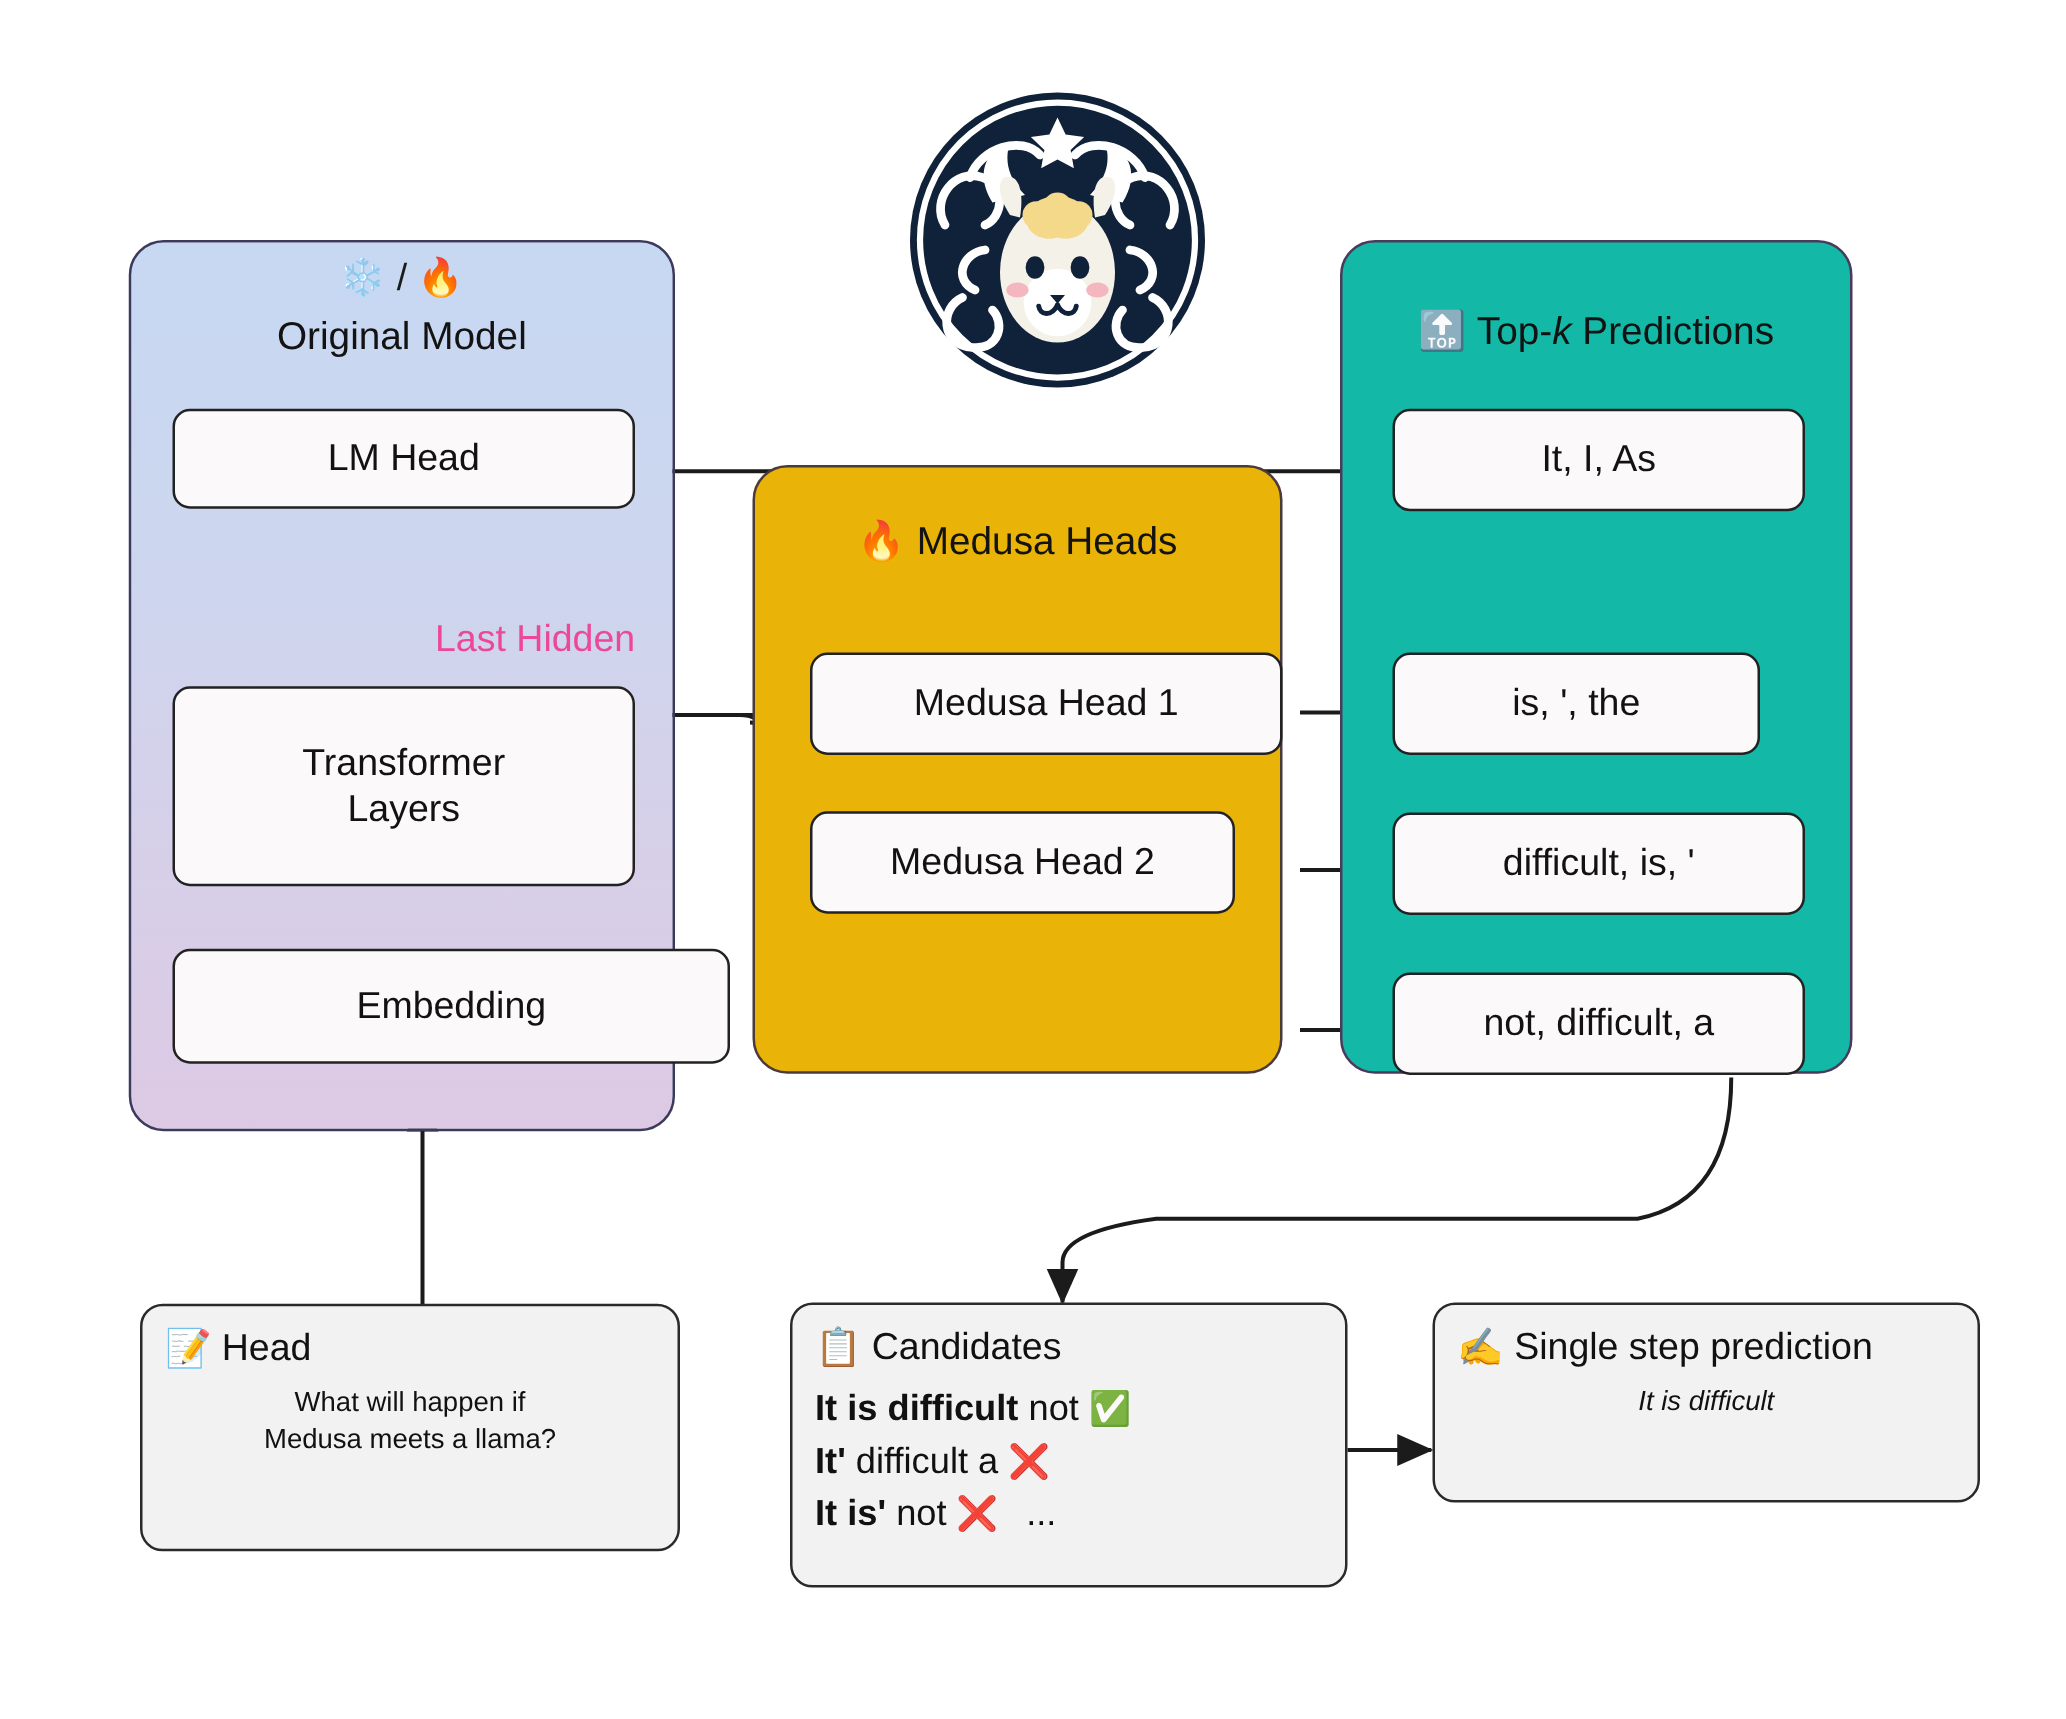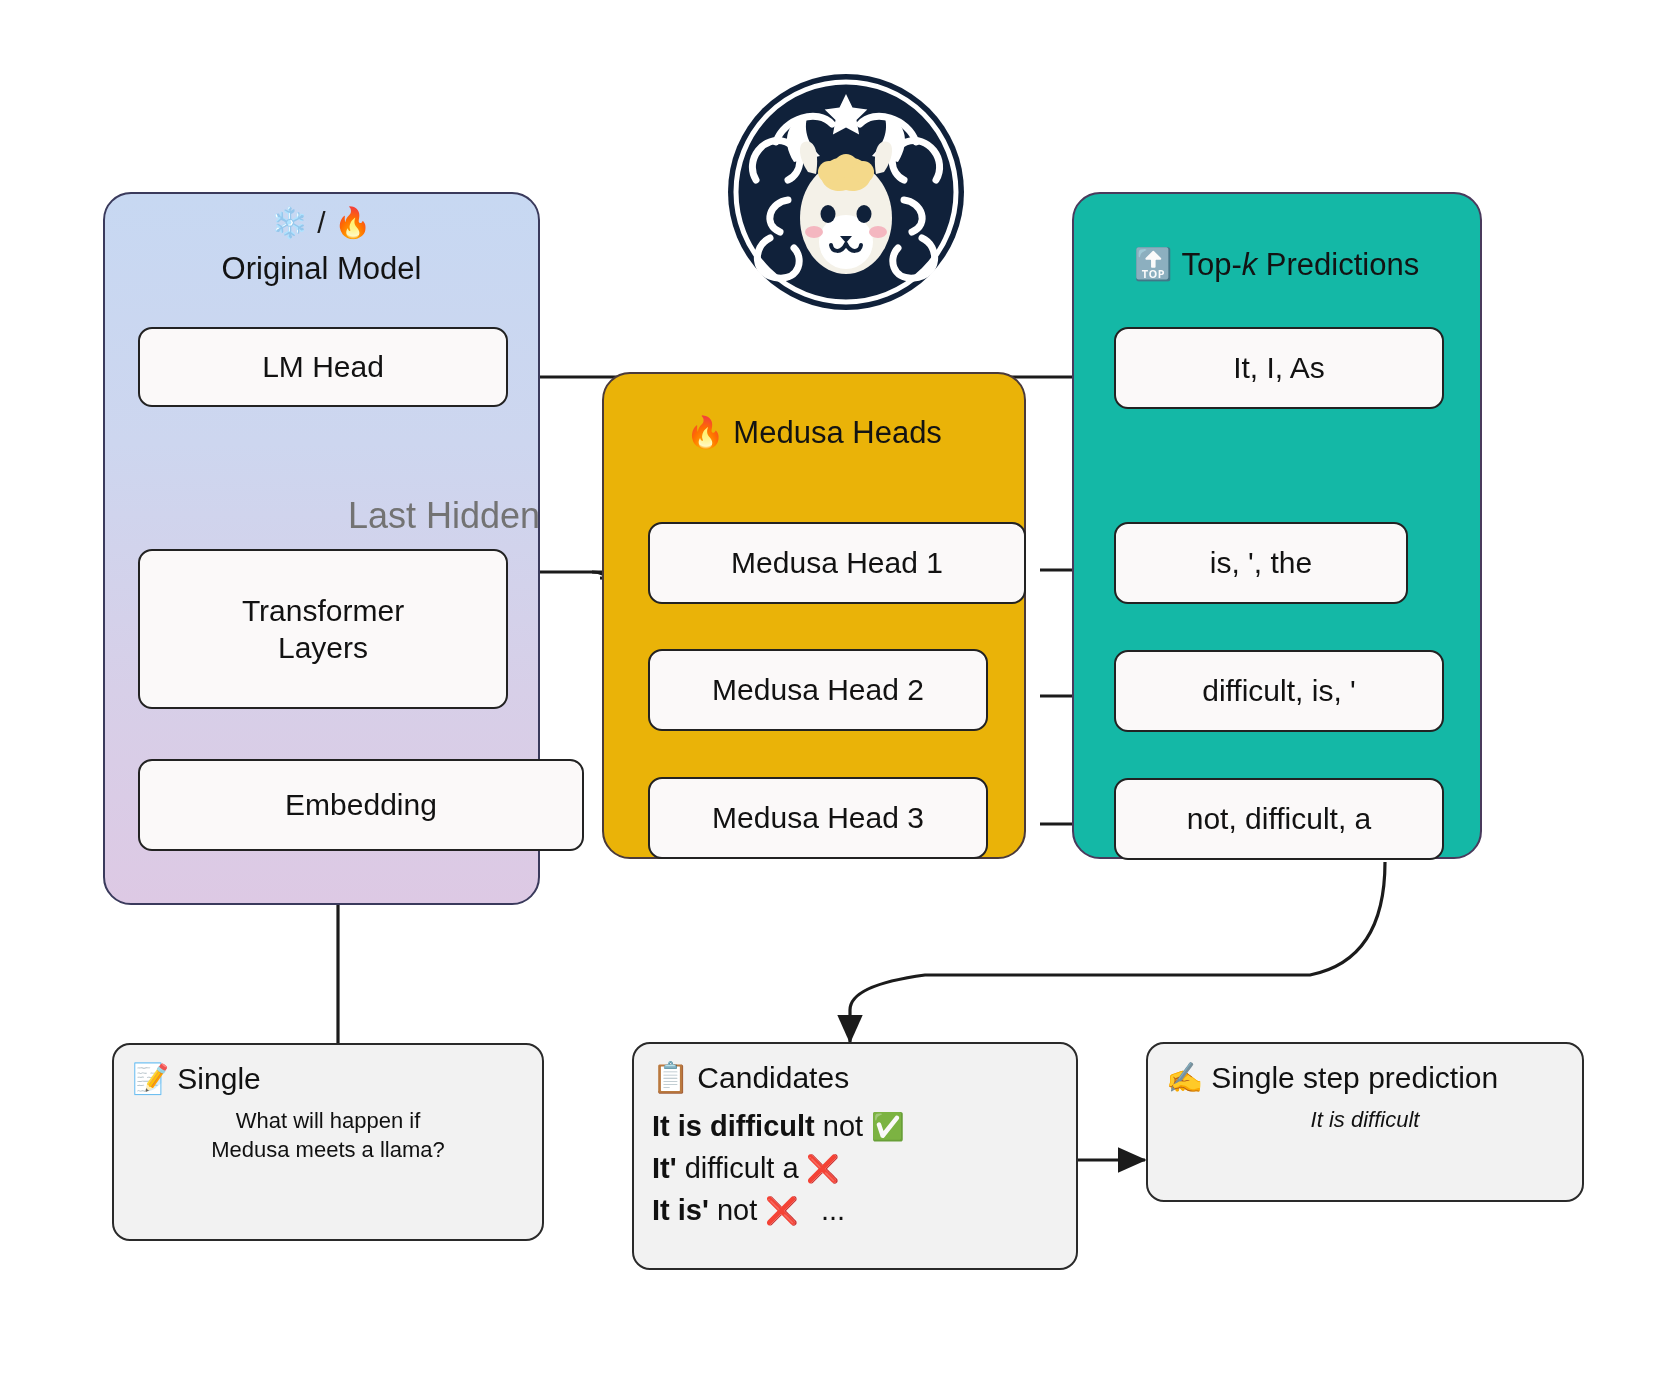--- a/index.html
+++ b/index.html
@@ -124,22 +124,22 @@
   .cand-line b { font-weight: bold; }
   .mark-ok { color: #18b24b; font-size: 27px; }
   .mark-no { color: #e8376f; font-size: 27px; }
   .ellipsis { color: #111111; padding-left: 14px; }
 
   .italic { font-style: italic; }
 
   
   .wire-label {
     position: absolute;
-    font-size: 36px;
-    color: #737373;
+    font-size: 30px;
+    color: #ec4899;
     background: transparent;
   }
 
   
   #logo {
     position: absolute;
     left: 722px;
     top: 68px;
     width: 248px;
     height: 248px;
@@ -243,39 +243,38 @@
   <div class="wire-label" style="left:348px; top:495px;">Last Hidden</div>
 
   <div class="panel" id="panel-medusa">
     <div class="panel-title" style="top:40px;">
       <span>🔥</span>
       <span>Medusa Heads</span>
     </div>
 
     <div class="box" style="left:44px; top:148px; width:378px; height:82px;">Medusa Head 1</div>
     <div class="box" style="left:44px; top:275px; width:340px; height:82px;">Medusa Head 2</div>
-    <div class="box" style="left:44px; top:403px; width:340px; height:82px;">Medusa Head 3</div>
   </div>
 
   <div class="panel" id="panel-topk">
     <div class="panel-title" style="top:52px;">
       <span>🔝</span>
       <span>Top-</span><span class="italic">k</span><span> Predictions</span>
     </div>
 
     <div class="box" style="left:40px; top:133px; width:330px; height:82px;">It, I, As</div>
     <div class="box" style="left:40px; top:328px; width:294px; height:82px;">is, ', the</div>
     <div class="box" style="left:40px; top:456px; width:330px; height:82px;">difficult, is, '</div>
     <div class="box" style="left:40px; top:584px; width:330px; height:82px;text-align:center;">not, difficult, a</div>
   </div>
 
   <div class="card" style="left:112px; top:1043px; width:432px; height:198px;">
     <div class="card-title">
       <span>📝</span>
-      <span>Single</span>
+      <span>Head</span>
     </div>
     <div class="card-body">
       <div>What will happen if</div>
       <div>Medusa meets a llama?</div>
     </div>
   </div>
 
   <div class="card" style="left:632px; top:1042px; width:446px; height:228px;">
     <div class="card-title">
       <span>📋</span>

